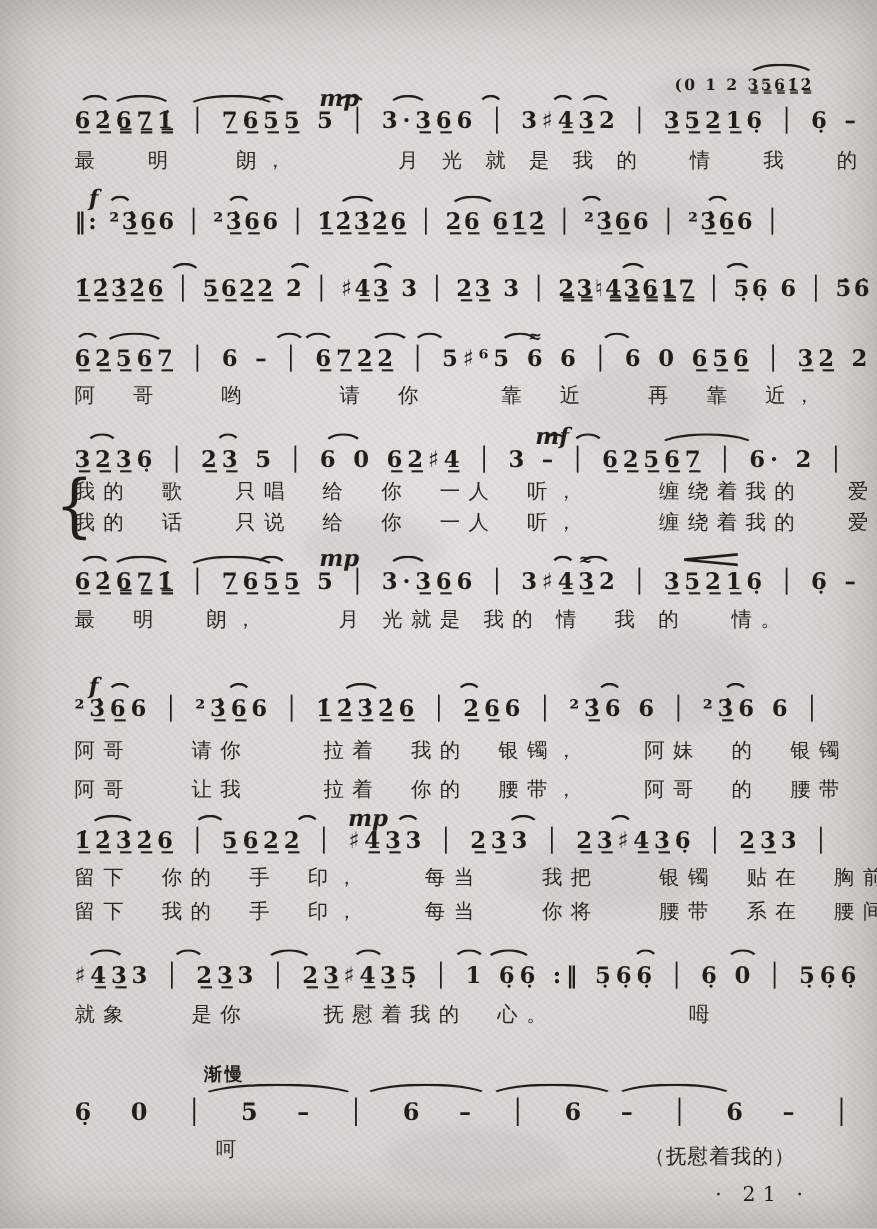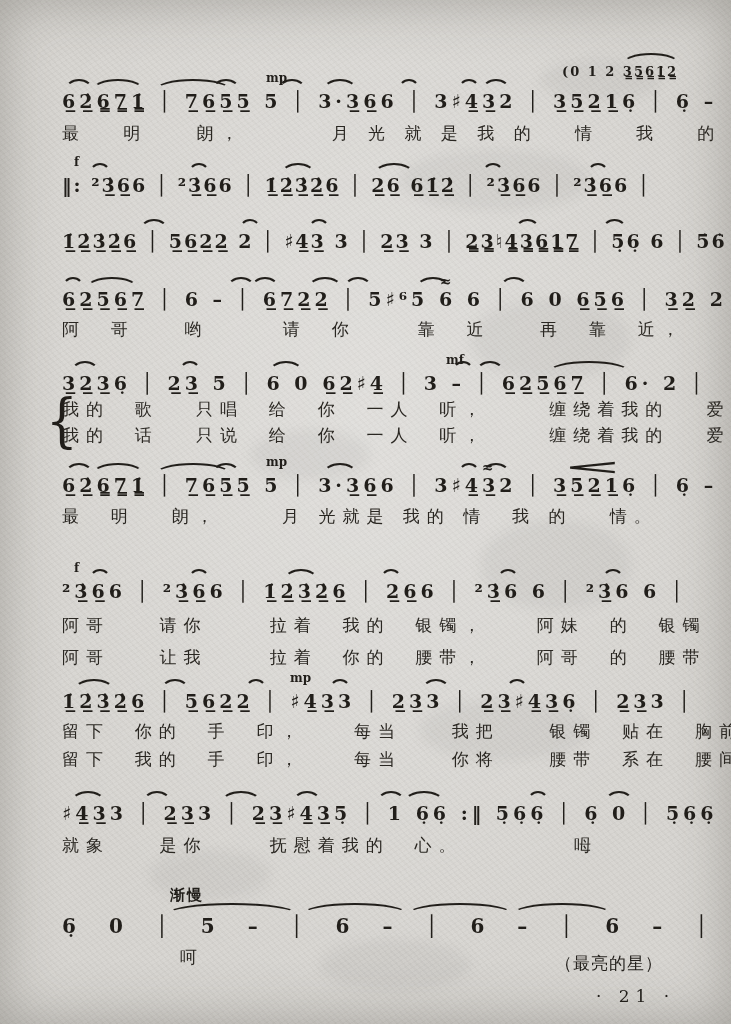--- a/index.html
+++ b/index.html
@@ -36,21 +36,21 @@
   .cue{font-weight:bold;font-size:13px;letter-spacing:2px;}
   .brace{font-size:50px;font-weight:normal;transform:scaleY(1.15);}
   .rall{font-family:"DejaVu Sans",sans-serif;font-weight:bold;font-size:15px;letter-spacing:2px;}
   .arc{
     position:absolute;top:-11px;height:9px;
     border:2px solid transparent;border-bottom:none;
     border-top:2px solid #211e1a;
     border-radius:50% 50% 0 0 / 100% 100% 0 0;
   }
   .mark{position:absolute;top:-19px;}
-  .mark.dyn{font-weight:bold;font-size:12px;letter-spacing:0;}
+  .mark.dyn{font-style:italic;font-weight:bold;font-size:19px;letter-spacing:0;}
   .mark.trill{top:-15px;font-weight:bold;font-size:14px;letter-spacing:0;}
   .mark.cresc{top:-14px;display:inline-block;transform:scaleX(5.5) scaleY(1.5);font-size:13px;font-weight:bold;}
   .credit{position:absolute;right:68px;top:952px;font-family:"DejaVu Sans",sans-serif;font-size:17px;letter-spacing:1px;}
   .pagenum{position:absolute;left:596px;top:986px;font-size:17px;letter-spacing:6px;}
 </style>
 </head>
 <body>
 
 <div class="page">
   <div class="ghost g1"></div>
@@ -82,15 +82,15 @@
       <div class="line notes" style="top: 690px;"><span class="txt">1̲̇2̲̇3̲̇2̲̇6̲ │ 5̲6̲2̲2̲ │ ♯4̲3̲3 │ 2̲3̲3 │ 2̲3̲♯4̲3̲6̣ │ 2̲3̲3 │</span><span class="arc" style="left: 2%; width: 6%;"></span><span class="arc" style="left: 16.5%; width: 4%;"></span><span class="arc" style="left: 30.5%; width: 3%;"></span><span class="arc" style="left: 44.5%; width: 3%;"></span><span class="arc" style="left: 60%; width: 4%;"></span><span class="arc" style="left: 74%; width: 3%;"></span><span class="mark dyn" style="left: 38%;">mp</span></div>
       <div class="line lyrics" style="top: 720px;"><span class="txt">留下  你的  手  印，    每当    我把    银镯  贴在  胸前，</span></div>
       <div class="line lyrics" style="top: 748px;"><span class="txt">留下  我的  手  印，    每当    你将    腰带  系在  腰间，</span></div>
       <div class="line notes" style="top: 802px;"><span class="txt">♯4̲3̲3 │ 2̲3̲3 │ 2̲3̲♯4̲3̲5̣ │ 1 6̣6̣ :‖ 5̣6̣6̣ │ 6̣ 0 │ 5̣6̣6̣ │</span><span class="arc" style="left: 1.5%; width: 5%;"></span><span class="arc" style="left: 13.5%; width: 4%;"></span><span class="arc" style="left: 26.5%; width: 6%;"></span><span class="arc" style="left: 38.5%; width: 4%;"></span><span class="arc" style="left: 52.5%; width: 4%;"></span><span class="arc" style="left: 57%; width: 6%;"></span><span class="arc" style="left: 77.5%; width: 3%;"></span><span class="arc" style="left: 90.5%; width: 4%;"></span></div>
       <div class="line lyrics" style="top: 834px;"><span class="txt">就象    是你     抚慰着我的  心。         呣           呣</span></div>
       <div class="line rall" style="top: 886px; left: 108px;"><span class="txt">渐慢</span></div>
       <div class="line notes wide" style="top: 914px;"><span class="txt">6̣ 0 │ 5 – │ 6 – │ 6 – │ 6 – │ 6 – ‖</span><span class="arc" style="left: 17.5%; width: 21%;"></span><span class="arc" style="left: 40%; width: 17%;"></span><span class="arc" style="left: 57.5%; width: 17%;"></span><span class="arc" style="left: 75%; width: 16%;"></span></div>
       <div class="line lyrics" style="top: 946px; left: 118px;"><span class="txt">呵</span></div>
     </div>
 
-  <div class="credit">（最亮的星）</div>
+  <div class="credit">（抚慰着我的）</div>
   <div class="pagenum">· 21 ·</div>
 </div>
 
 </body></html>

